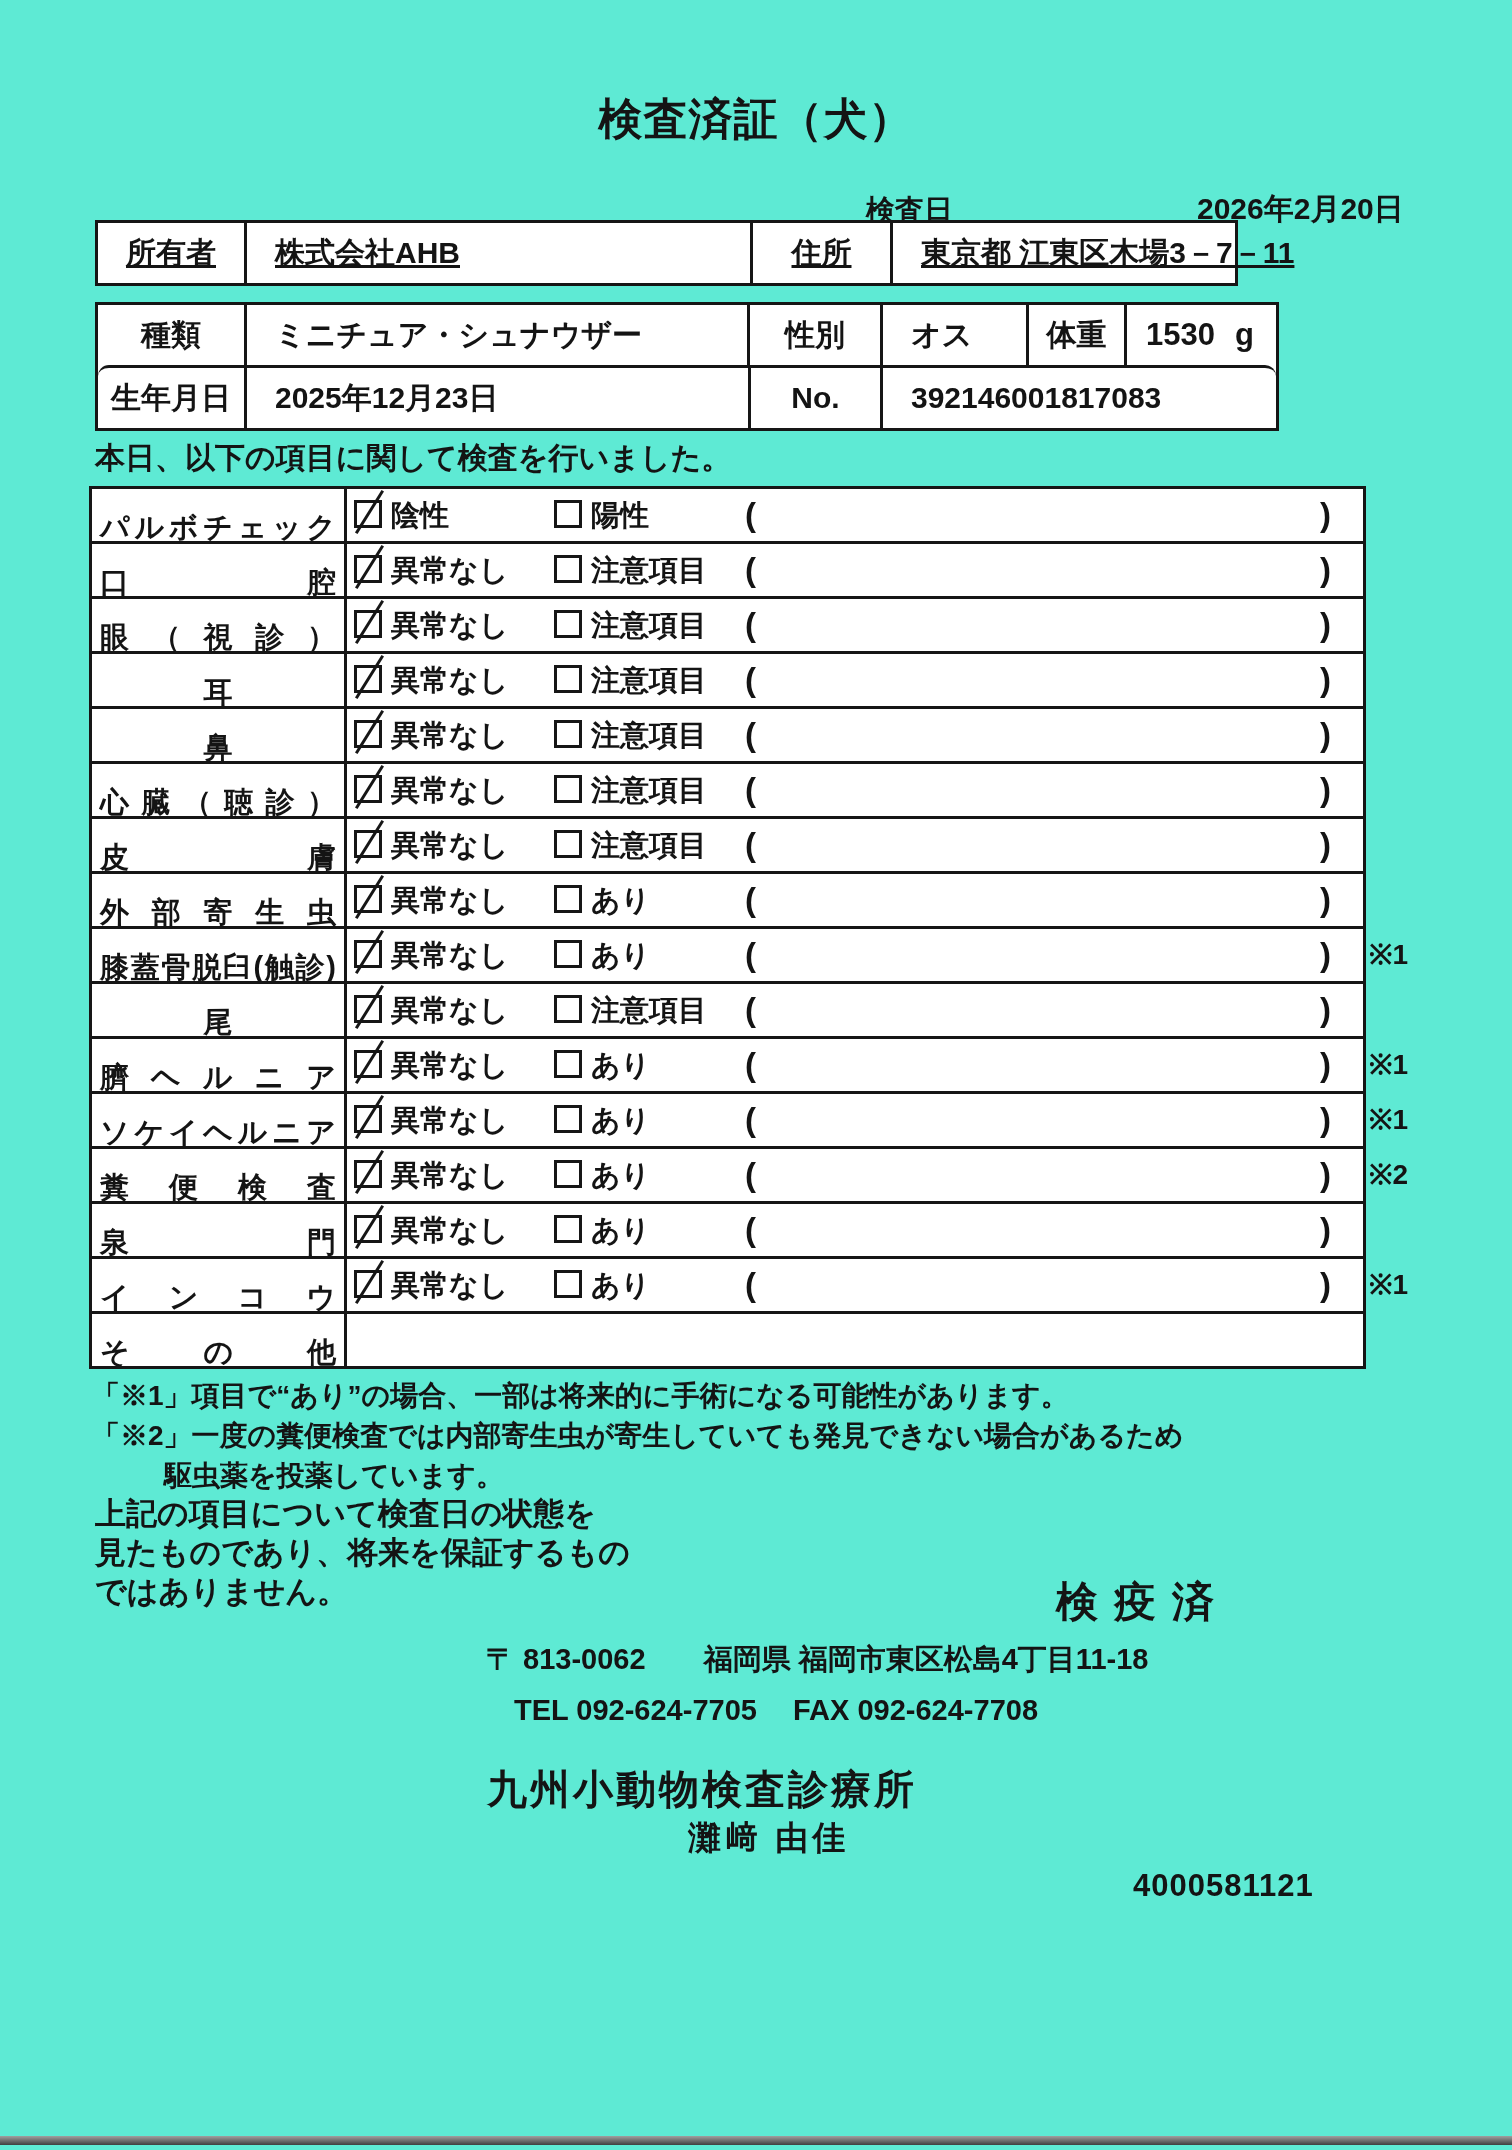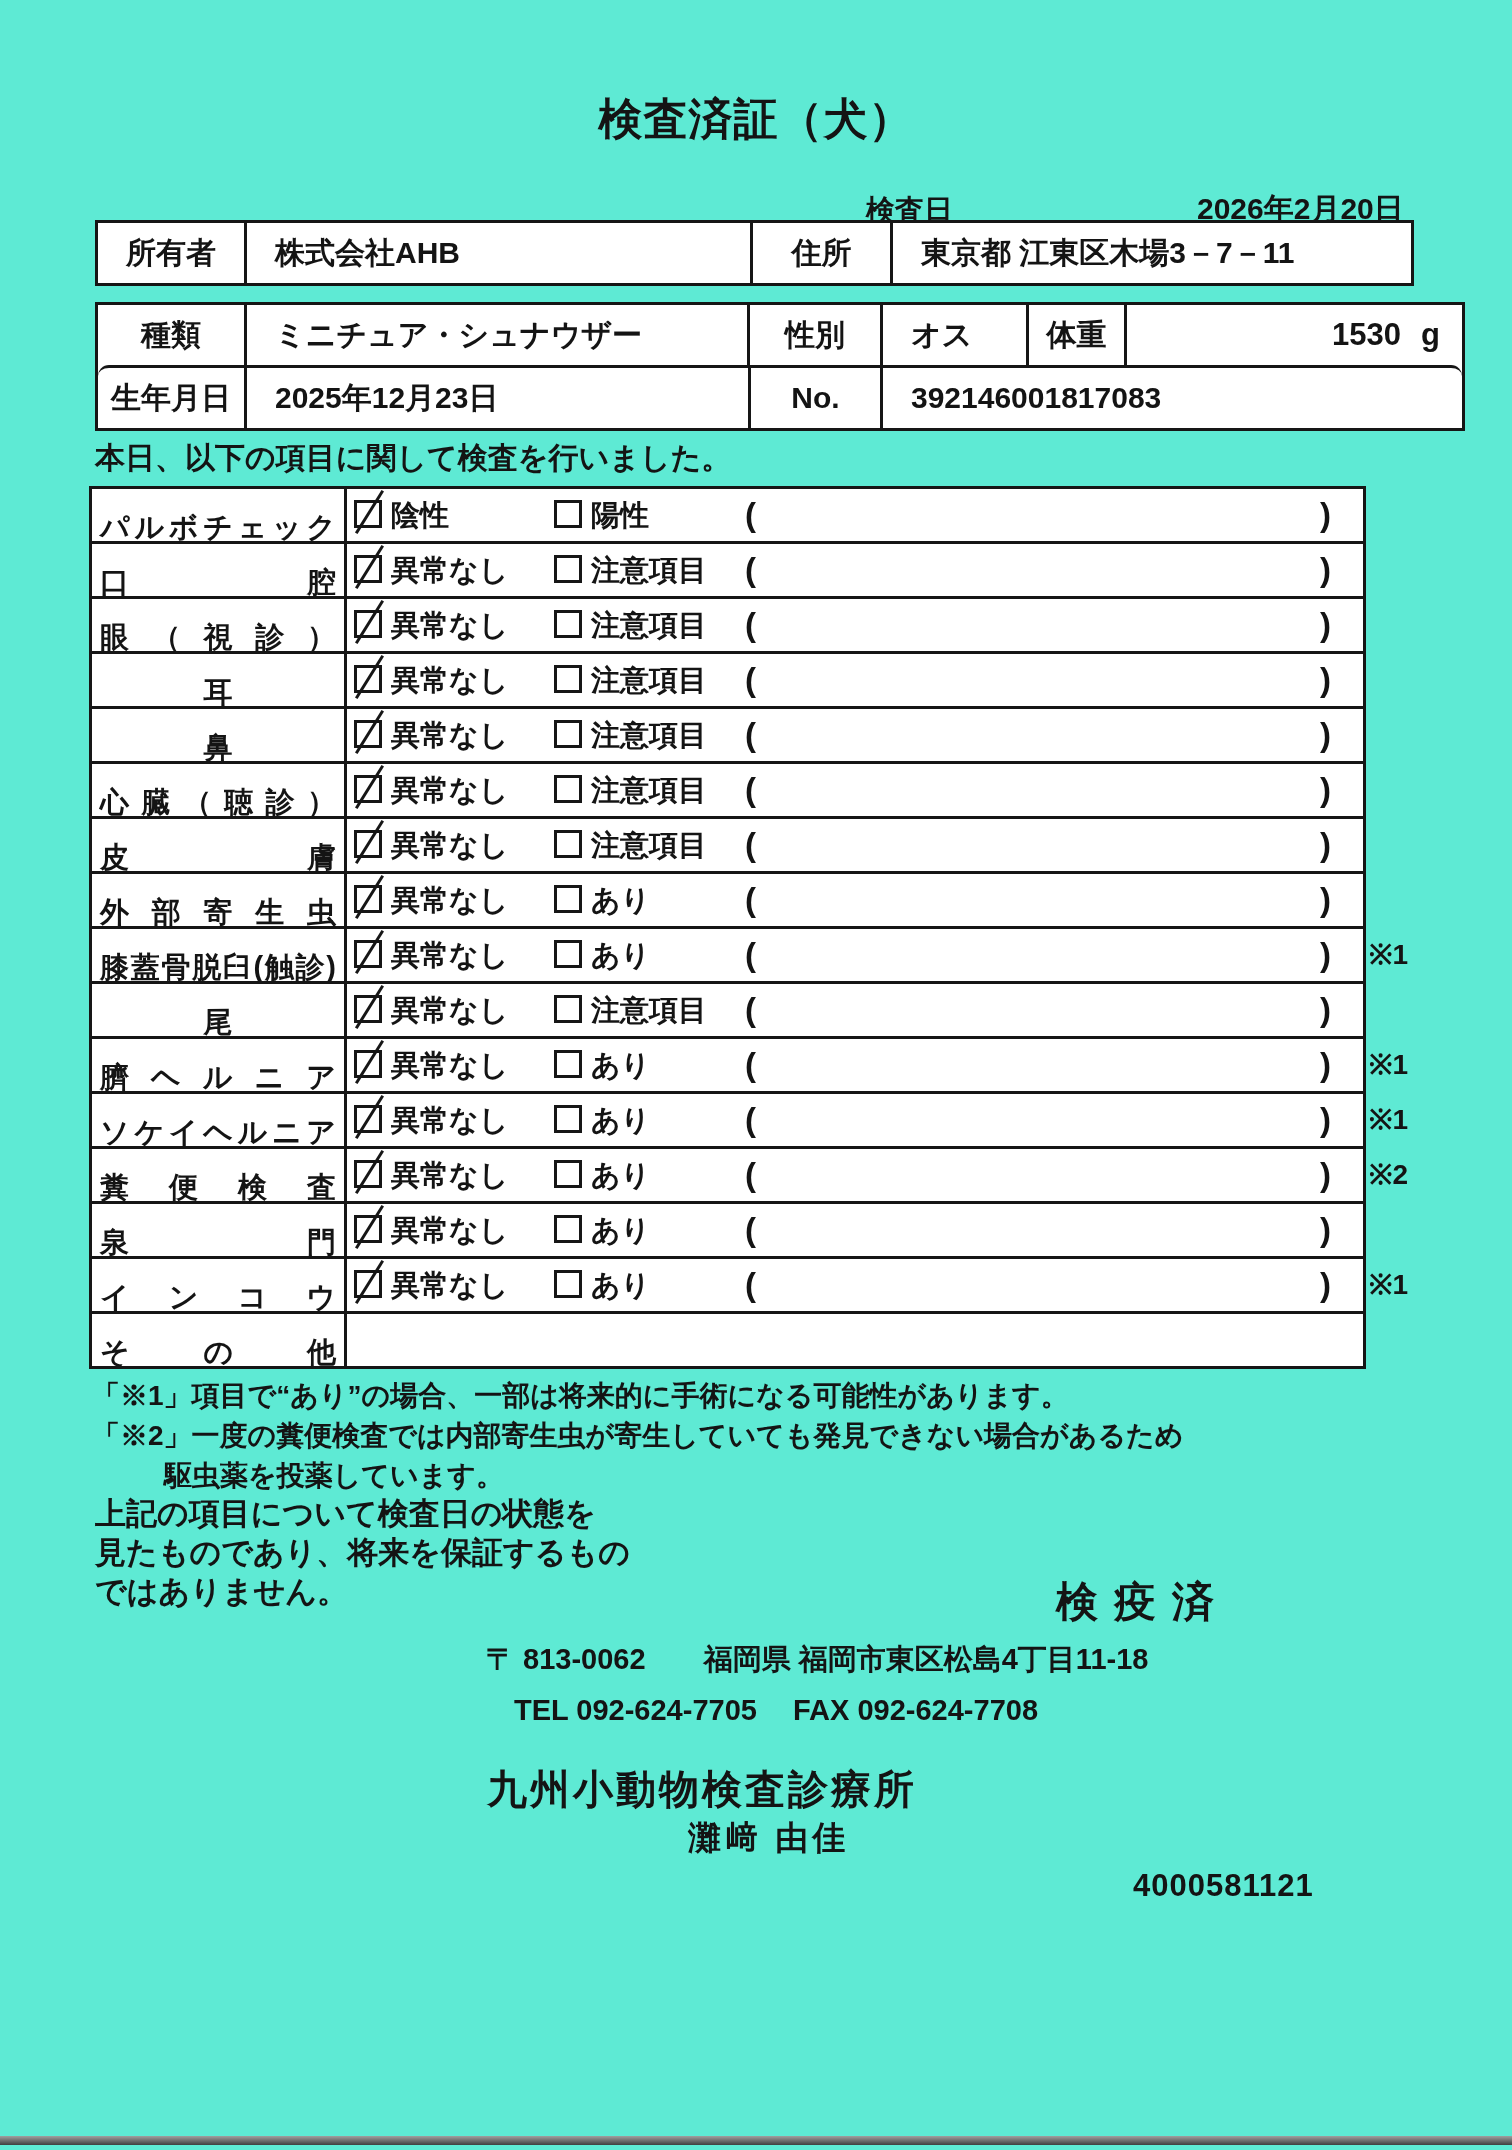--- a/index.html
+++ b/index.html
@@ -4,22 +4,22 @@
 <style>
   html,body{margin:0;padding:0;background:#e9e9e9;}
   .page{position:relative;width:1512px;height:2150px;background:#5eead4;overflow:hidden;
         font-family:"Liberation Sans",sans-serif;color:#141414;}
   .abs{position:absolute;}
   .doc-title{top:90px;left:0;width:100%;text-align:center;font-size:44px;font-weight:bold;letter-spacing:1px;}
   .insp-label{top:191px;left:866px;font-size:29px;font-weight:bold;}
   .insp-value{top:189px;left:1197px;font-size:30px;font-weight:bold;}
 
   .tbl{border:3px solid #161616;background:#fff;box-sizing:border-box;}
-  .tableA{top:220px;left:95px;width:1319px;height:66px;display:grid;grid-template-columns:149px 506px 140px 1fr;}
-  .tableB{top:302px;left:95px;width:1370px;}
+  .tableA{top:220px;left:95px;width:1143px;height:66px;display:grid;grid-template-columns:149px 506px 140px 1fr;text-decoration:underline;}
+  .tableB{top:302px;left:95px;width:1184px;}
   .tb-row{display:grid;height:60px;}
   .tb-row.r1{grid-template-columns:149px 503px 133px 146px 98px 1fr;}
   .tb-row.r2{grid-template-columns:149px 504px 132px 1fr;border-top:3px solid #161616;border-radius:11px;}
   .cell{line-height:60px;font-size:30px;white-space:nowrap;overflow:visible;box-sizing:border-box;}
   .lab{text-align:center;font-weight:bold;}
   .val{padding-left:28px;font-weight:bold;}
   .bR{border-right:3px solid #161616;}
   .weight-val{display:flex;justify-content:flex-end;align-items:center;gap:20px;padding-right:22px;font-weight:bold;font-size:31px;}
 
   .intro{top:438px;left:95px;font-size:30px;font-weight:bold;}

